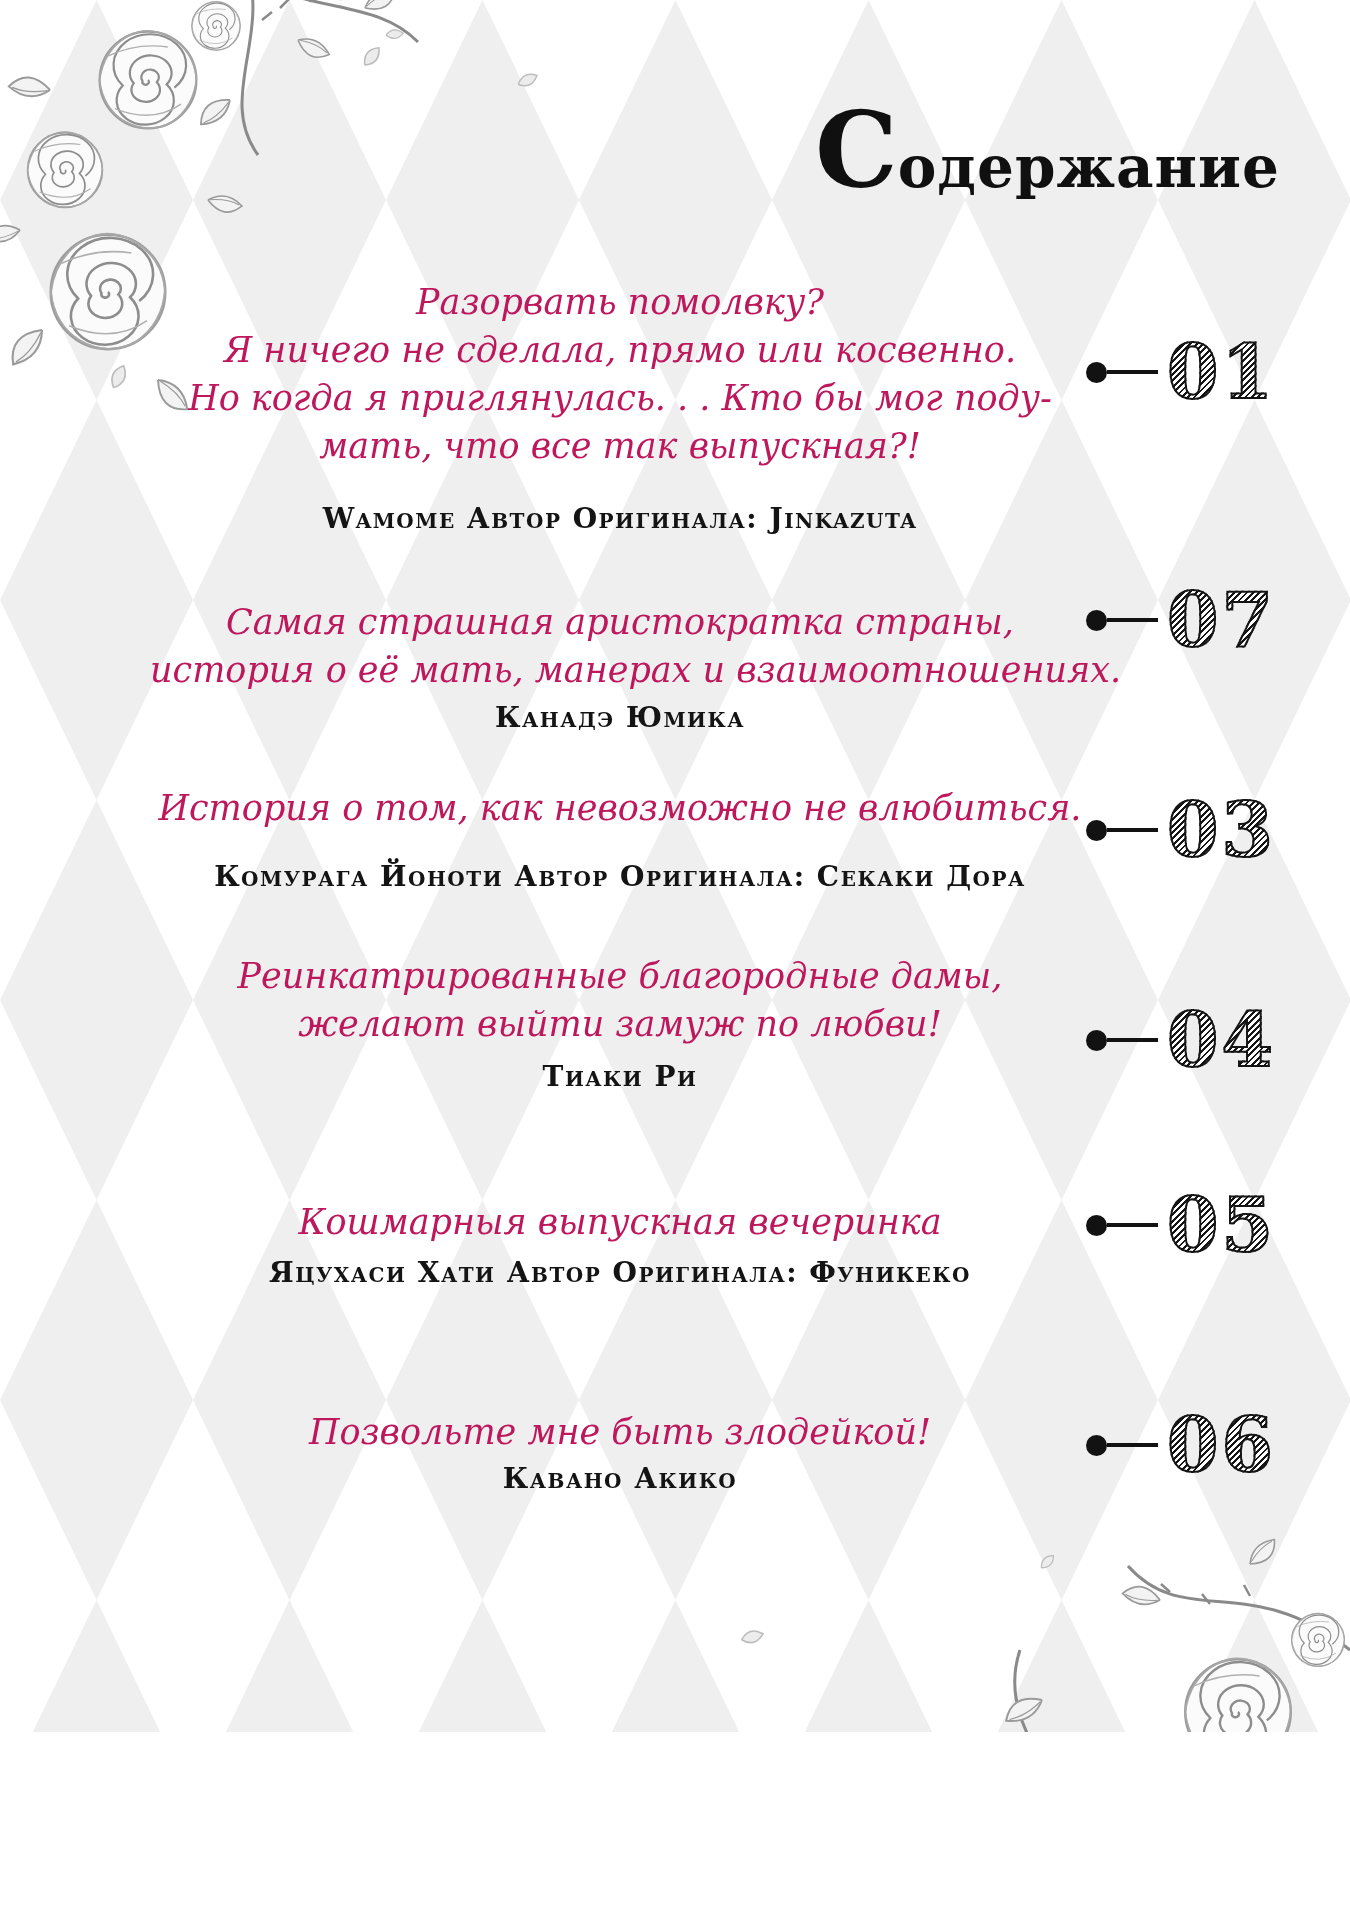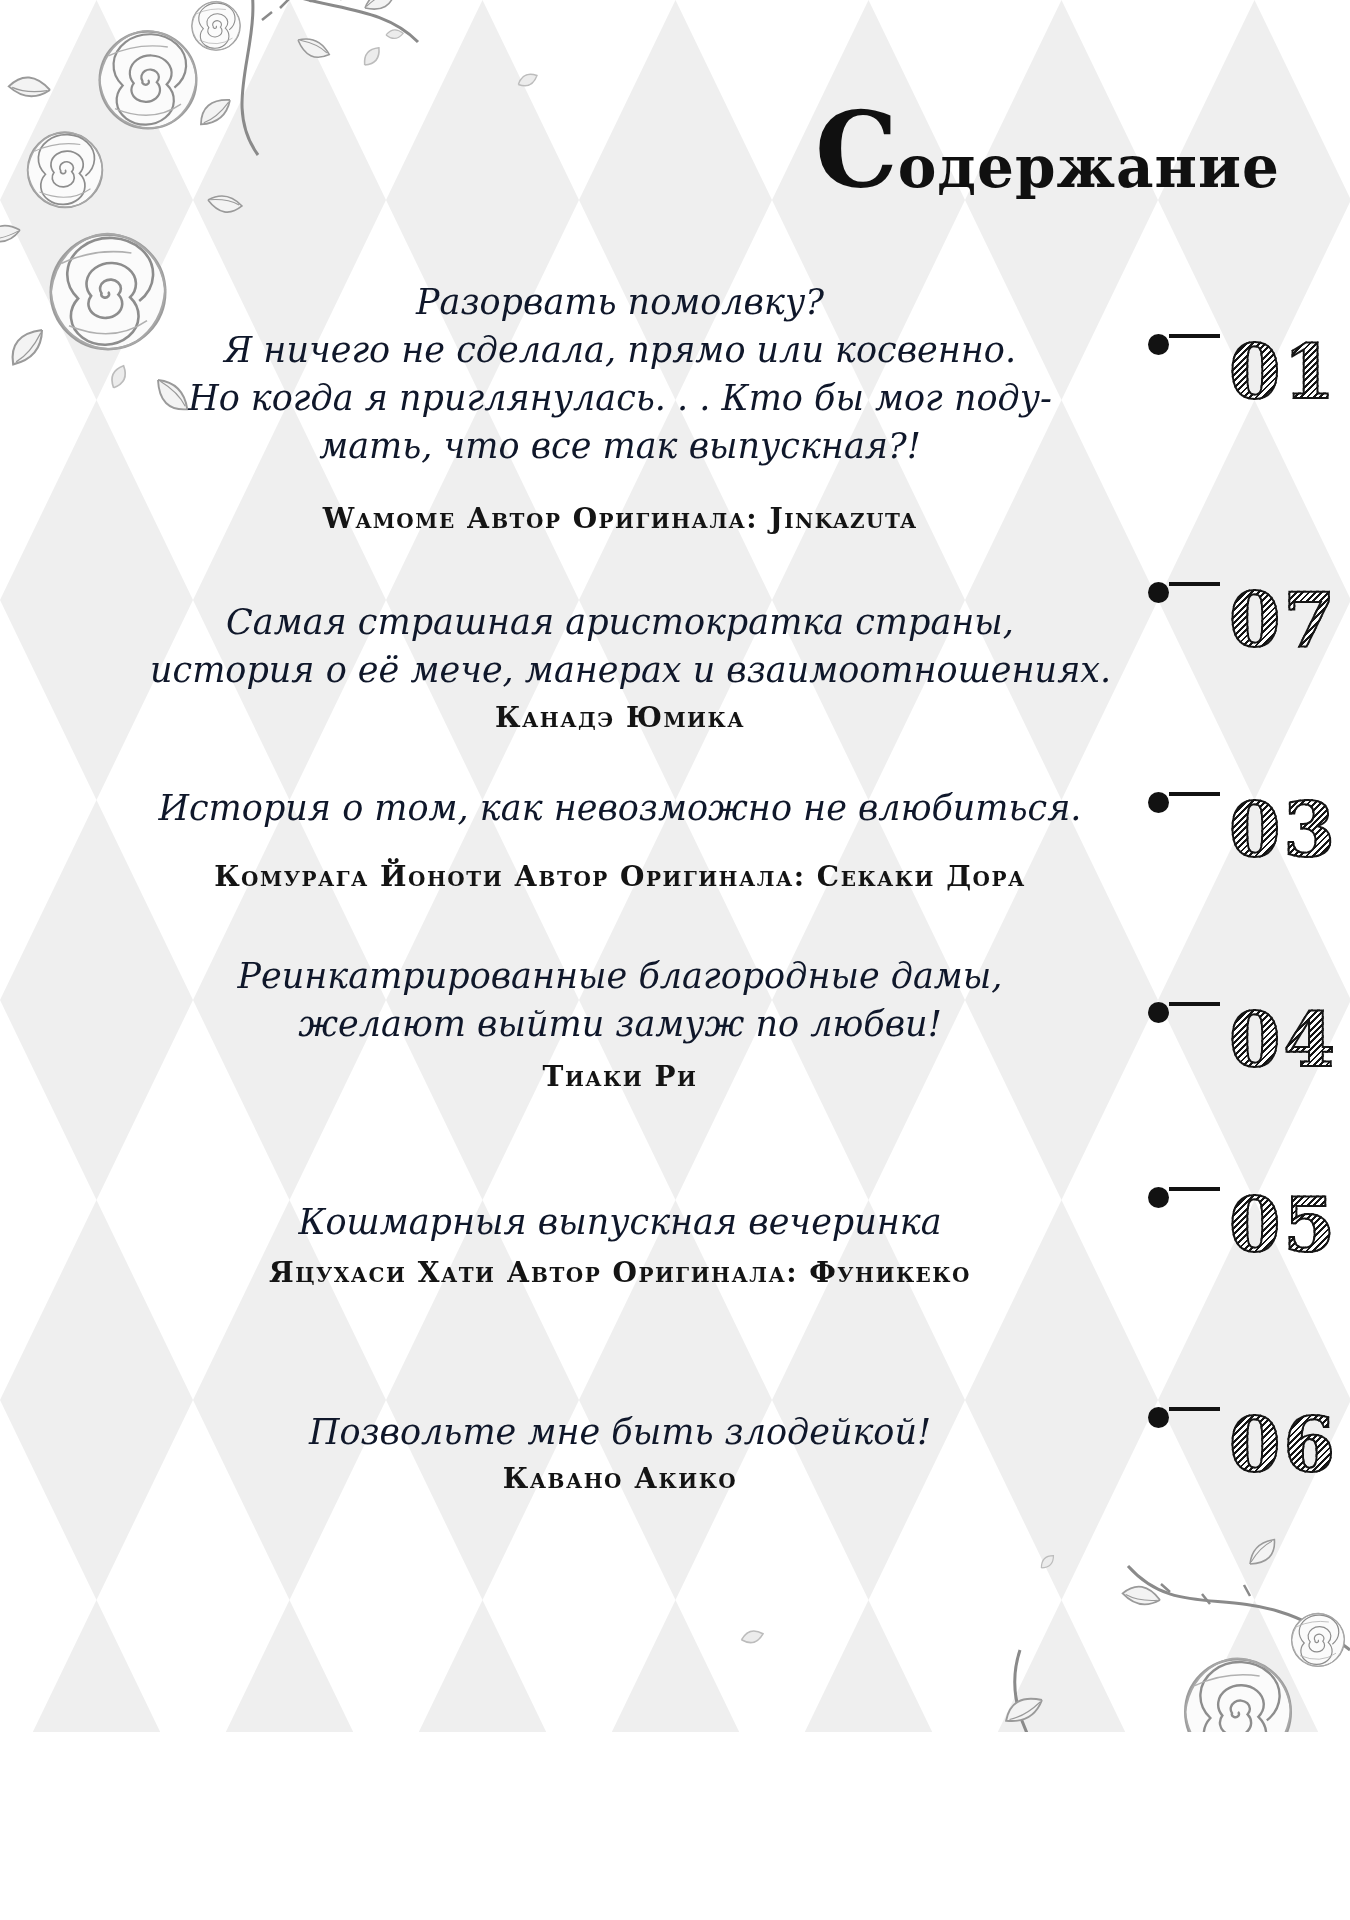--- a/index.html
+++ b/index.html
@@ -26,35 +26,35 @@
   h1#title{
     position:absolute;top:96px;right:70px;margin:0;
     font-family:"DejaVu Serif", serif;
     font-weight:700;font-size:58px;line-height:110px;
     letter-spacing:1px;color:#101010;white-space:nowrap;
   }
   h1#title::first-letter{font-size:104px;letter-spacing:0;}
   .entry{position:absolute;left:150px;width:940px;text-align:center;color:#1a1a1a;}
   .line{
     font-family:"DejaVu Serif", serif;font-style:italic;
-    font-size:35px;line-height:48px;white-space:nowrap;color:#0f172a;
+    font-size:35px;line-height:48px;white-space:nowrap;color:#be185d;
   }
   .author{
     font-family:"DejaVu Serif", serif;font-weight:700;
     font-variant:small-caps;letter-spacing:1.5px;
     font-size:28px;line-height:32px;white-space:nowrap;color:#141414;
   }
   #e1{top:278px}#e2{top:598px}#e3{top:784px}#e4{top:952px}#e5{top:1198px}#e6{top:1408px}
   #e1 .author{margin-top:33px}
   #e2 .author{margin-top:8px}
   #e3 .author{margin-top:29px}
   #e4 .author{margin-top:13px}
   #e5 .author{margin-top:11px}
   #e6 .author{margin-top:7px}
-  .numgroup{position:absolute;left:1148px;display:flex;}
+  .numgroup{position:absolute;left:1086px;display:flex;align-items:center;}
   #n1{top:334px}#n2{top:582px}#n3{top:792px}#n4{top:1002px}#n5{top:1187px}#n6{top:1407px}
   .dot{width:21px;height:21px;border-radius:50%;background:#121212;flex:0 0 auto;}
   .dash{width:51px;height:4px;background:#121212;margin-right:9px;flex:0 0 auto;}
   .num{
     font-family:"DejaVu Serif", serif;font-weight:700;
     font-size:74px;line-height:76px;letter-spacing:3px;color:#111;
     background-image:repeating-linear-gradient(135deg,#161616 0px,#161616 2px,#ffffff 2px,#ffffff 4.5px);
     -webkit-background-clip:text;background-clip:text;
     -webkit-text-fill-color:transparent;
     -webkit-text-stroke:2px #151515;
@@ -172,21 +172,21 @@
       <div class="author">Wamome Автор Оригинала: Jinkazuta</div>
     </section>
     <div class="numgroup" id="n1">
       <span class="dot"></span>
       <span class="dash"></span>
       <span class="num">01</span>
     </div>
 
     <section class="entry" id="e2">
       <div class="line">Самая страшная аристократка страны,</div>
-      <div class="line">история о её мече, манерах и взаимоотношениях.</div>
+      <div class="line">история о её мать, манерах и взаимоотношениях.</div>
       <div class="author">Канадэ Юмика</div>
     </section>
     <div class="numgroup" id="n2">
       <span class="dot"></span>
       <span class="dash"></span>
       <span class="num">07</span>
     </div>
 
     <section class="entry" id="e3">
       <div class="line">История о том, как невозможно не влюбиться.</div>

